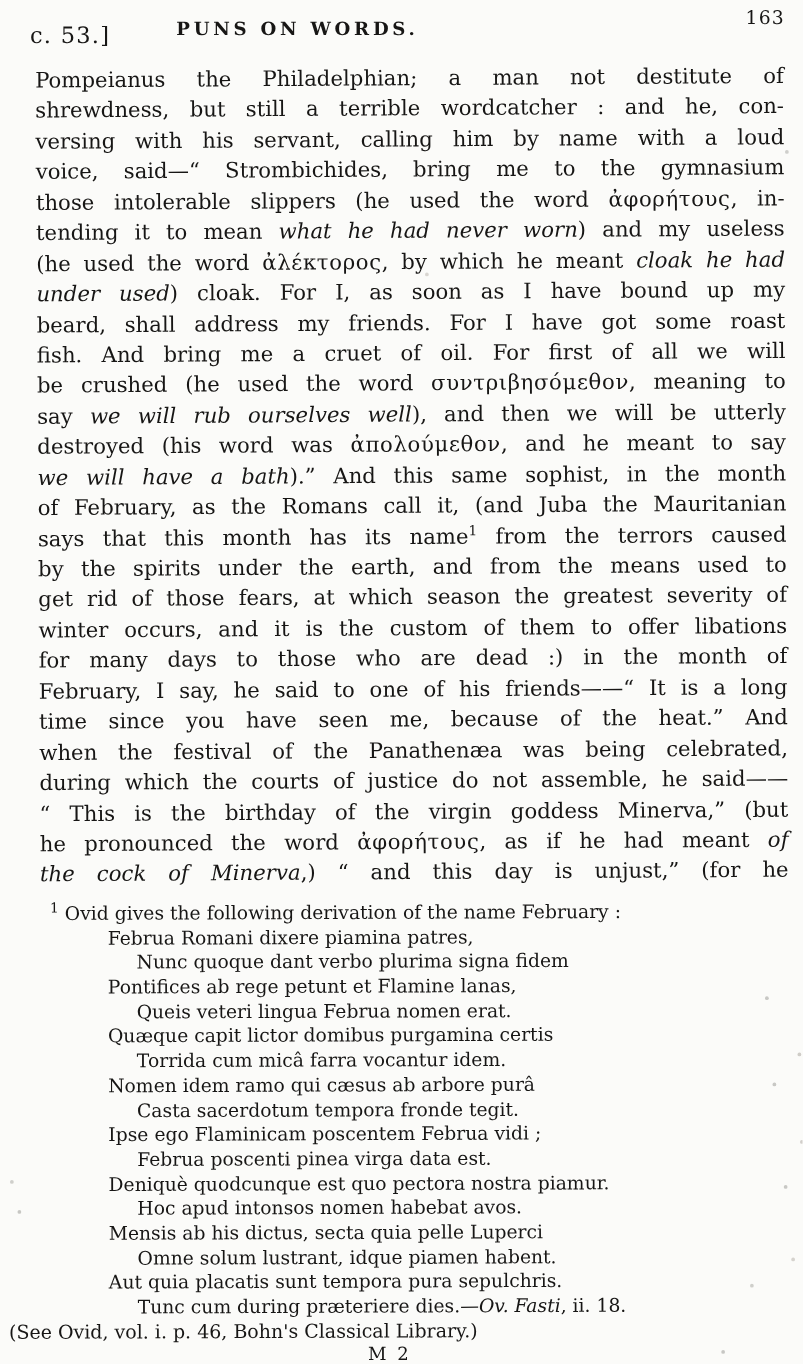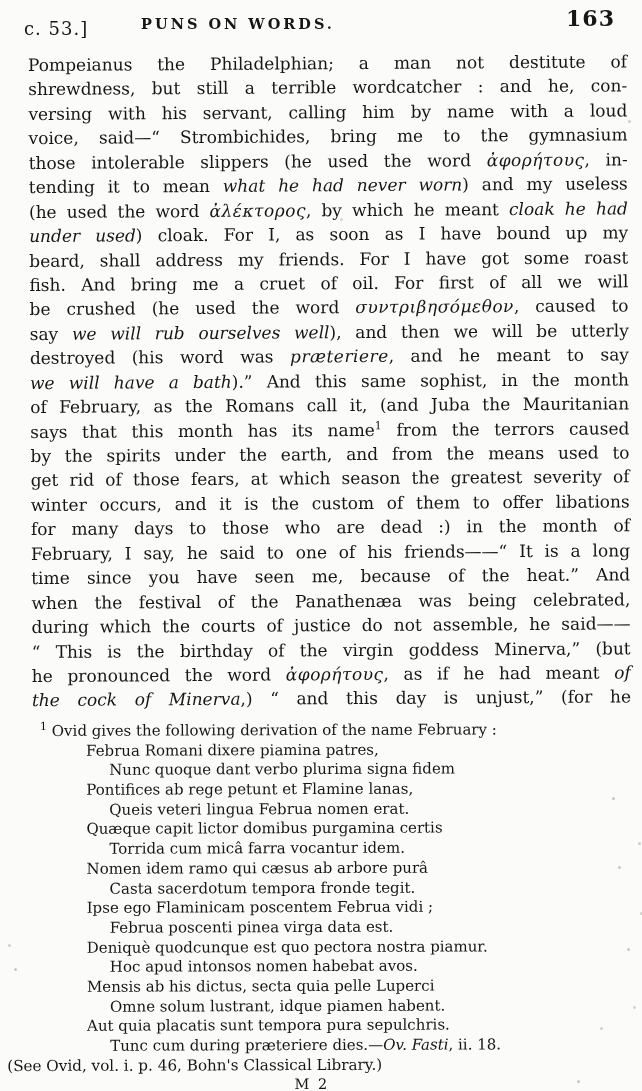--- a/index.html
+++ b/index.html
@@ -10,34 +10,34 @@
     color:#171615;
     overflow:hidden;
     position:relative;
   }
   .page { position:absolute; inset:0; }
 
   
   .hdr-left  { position:absolute; left:24px; top:18px; font-size:18px; letter-spacing:1px; }
   .hdr-title { position:absolute; left:0; top:15px; width:476px; text-align:center;
                font-size:14.5px; letter-spacing:3px; font-weight:bold; }
-  .hdr-page  { position:absolute; right:27px; top:5px; font-size:22px; font-weight:bold; letter-spacing:1px; }
+  .hdr-page  { position:absolute; right:14px; top:5px; font-size:15px; font-weight:normal; letter-spacing:1px; }
 
   
   .body-text {
     position:absolute; left:28px; top:53px; width:599px;
     transform:rotate(-0.35deg); transform-origin:0 0;
   }
   .bline {
     font-size:17px; line-height:24.45px; height:24.45px;
     text-align:justify; text-align-last:justify; text-justify:inter-word;
     white-space:normal; overflow:visible;
   }
   .bline .i, .fn .i { font-style:italic; }
-  .bline .g { font-style:italic; letter-spacing:.5px; }
+  .bline .g { letter-spacing:.5px; }
   sup { font-size:11px; line-height:0; vertical-align:super; }
 
   
   .fn {
     position:absolute; left:28px; top:722px; width:602px;
     font-size:15px; transform:rotate(-0.2deg); transform-origin:0 0;
   }
   .fn-intro { margin-left:12px; line-height:19.7px; height:19.7px; }
   .vline { line-height:19.7px; height:19.7px; white-space:nowrap; }
   .vline.ind1 { margin-left:58px; }
@@ -69,23 +69,23 @@
       <div class="bline"><span>Pompeianus the Philadelphian; a man not destitute of</span></div>
       <div class="bline"><span>shrewdness, but still a terrible wordcatcher : and he, con-</span></div>
       <div class="bline"><span>versing with his servant, calling him by name with a loud</span></div>
       <div class="bline"><span>voice, said—“ Strombichides, bring me to the gymnasium</span></div>
       <div class="bline"><span>those intolerable slippers (he used the word </span><span class="g">ἀφορήτους</span><span>, in-</span></div>
       <div class="bline"><span>tending it to mean </span><span class="i">what he had never worn</span><span>) and my useless</span></div>
       <div class="bline"><span>(he used the word </span><span class="g">ἀλέκτορος</span><span>, by which he meant </span><span class="i">cloak he had</span></div>
       <div class="bline"><span class="i">under used</span><span>) cloak.  For I, as soon as I have bound up my</span></div>
       <div class="bline"><span>beard, shall address my friends.  For I have got some roast</span></div>
       <div class="bline"><span>fish.  And bring me a cruet of oil.  For first of all we will</span></div>
-      <div class="bline"><span>be crushed (he used the word </span><span class="g">συντριβησόμεθον</span><span>, caused to</span></div>
+      <div class="bline"><span>be crushed (he used the word </span><span class="g">συντριβησόμεθον</span><span>, meaning to</span></div>
       <div class="bline"><span>say </span><span class="i">we will rub ourselves well</span><span>), and then we will be utterly</span></div>
-      <div class="bline"><span>destroyed (his word was </span><span class="g">præteriere</span><span>, and he meant to say</span></div>
+      <div class="bline"><span>destroyed (his word was </span><span class="g">ἀπολούμεθον</span><span>, and he meant to say</span></div>
       <div class="bline"><span class="i">we will have a bath</span><span>).”  And this same sophist, in the month</span></div>
       <div class="bline"><span>of February, as the Romans call it, (and Juba the Mauritanian</span></div>
       <div class="bline"><span>says that this month has its name</span><sup>1</sup><span> from the terrors caused</span></div>
       <div class="bline"><span>by the spirits under the earth, and from the means used to</span></div>
       <div class="bline"><span>get rid of those fears, at which season the greatest severity of</span></div>
       <div class="bline"><span>winter occurs, and it is the custom of them to offer libations</span></div>
       <div class="bline"><span>for many days to those who are dead :) in the month of</span></div>
       <div class="bline"><span>February, I say, he said to one of his friends——“ It is a long</span></div>
       <div class="bline"><span>time since you have seen me, because of the heat.”  And</span></div>
       <div class="bline"><span>when the festival of the Panathenæa was being celebrated,</span></div>

